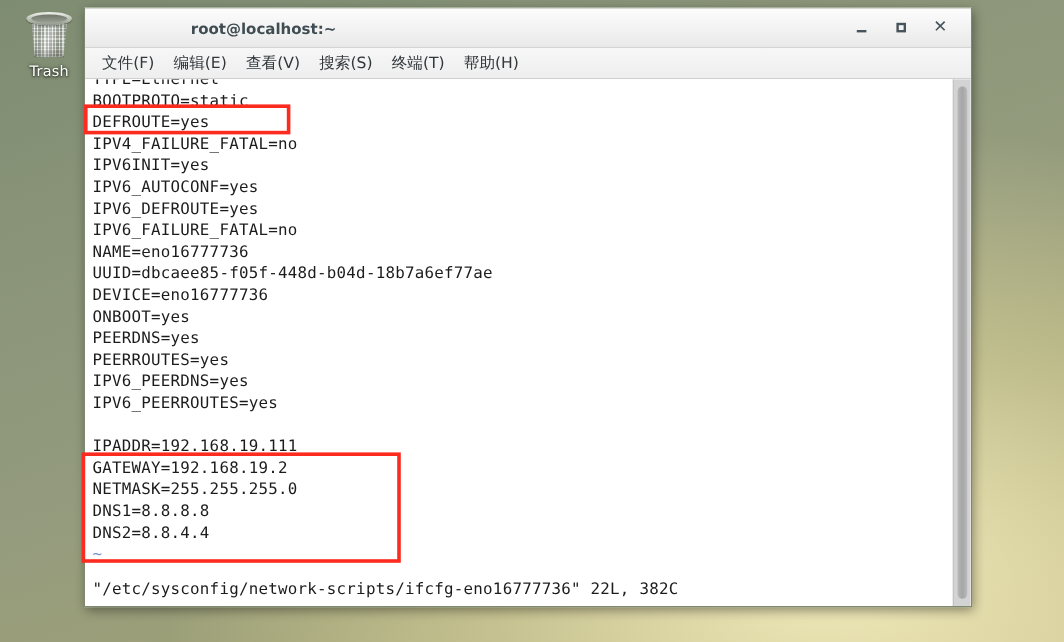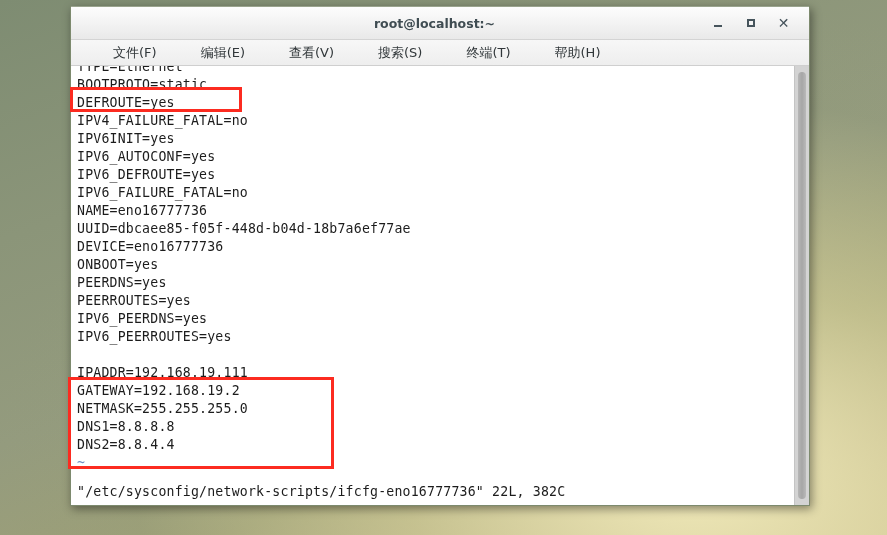--- a/index.html
+++ b/index.html
@@ -100,21 +100,20 @@
     flex: 0 0 32px;
     background: linear-gradient(180deg, #fdfdfd 0%, #f4f4f4 45%, #e9e9e9 100%);
     border-top: 1px solid #9aa48e;
     border-bottom: 1px solid #d4d4d4;
     display: flex;
     align-items: center;
     position: relative;
   }
   .title-text {
     flex: 1;
-    text-align: center;
     font-family: "DejaVu Sans", sans-serif;
     font-size: 12.5px;
     font-weight: bold;
     color: #3f4c52;
     padding-left: 88px;
     box-sizing: border-box;
   }
   .win-buttons {
     display: flex;
     align-items: center;
@@ -163,21 +162,20 @@
     padding-left: 6px;
     box-sizing: border-box;
   }
   .menu-item {
     font-family: "DejaVu Sans", sans-serif;
     font-size: 13px;
     color: #31373a;
     padding: 2px 8px;
     cursor: default;
     white-space: nowrap;
-    margin-left: 28px;
   }
 
   
   .term-body {
     flex: 1 1 auto;
     position: relative;
     display: flex;
     background: #ffffff;
     overflow: hidden;
   }
@@ -263,20 +261,28 @@
     text-shadow: 0 1px 2px rgba(120,110,70,0.45);
     letter-spacing: 0.5px;
     white-space: nowrap;
   }
 </style>
 </head>
 <body>
 
 <div class="desktop">
 
+  <div class="trash-icon-wrap">
+    <div class="trash-glyph">
+      <div class="trash-body"></div>
+      <div class="trash-rim"></div>
+      <div class="trash-hole"></div>
+    </div>
+    <div class="trash-label">Trash</div>
+  </div>
 
   <div class="term-window">
 
     <div class="titlebar">
       <div class="title-text">root@localhost:~</div>
       <div class="win-buttons">
         <div class="win-btn">
             <span class="dash"></span>
           </div>
         <div class="win-btn">

